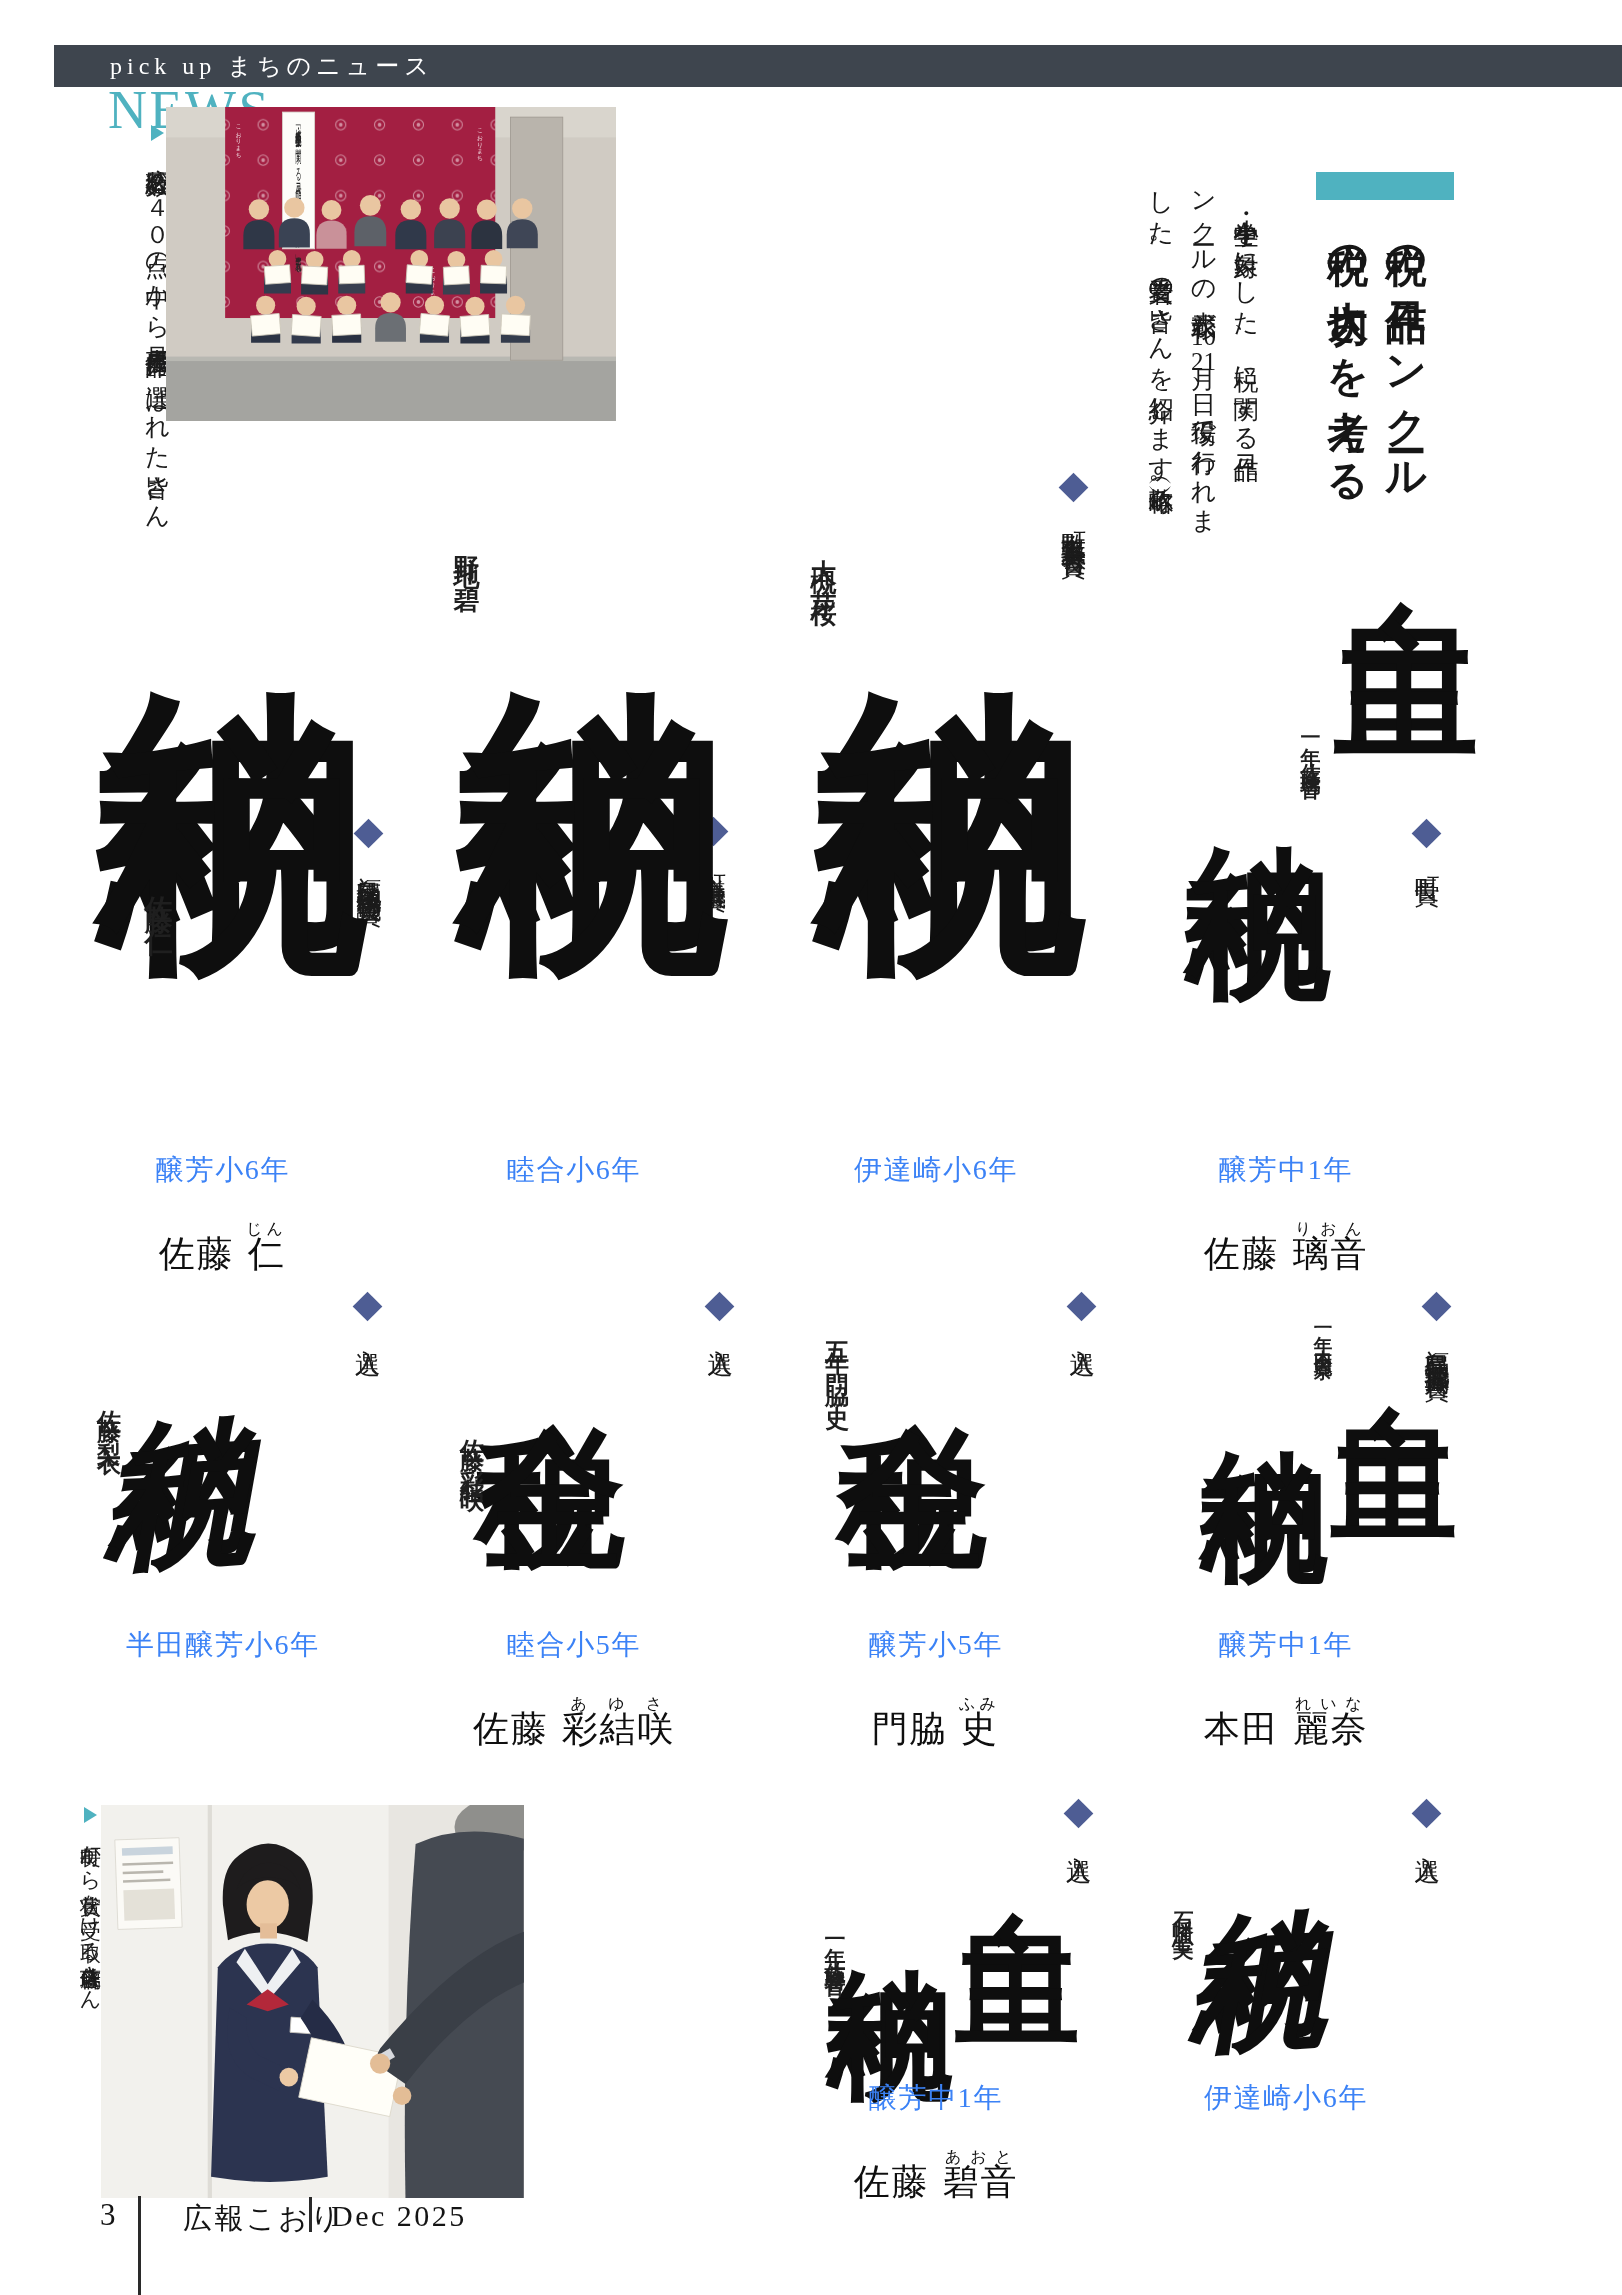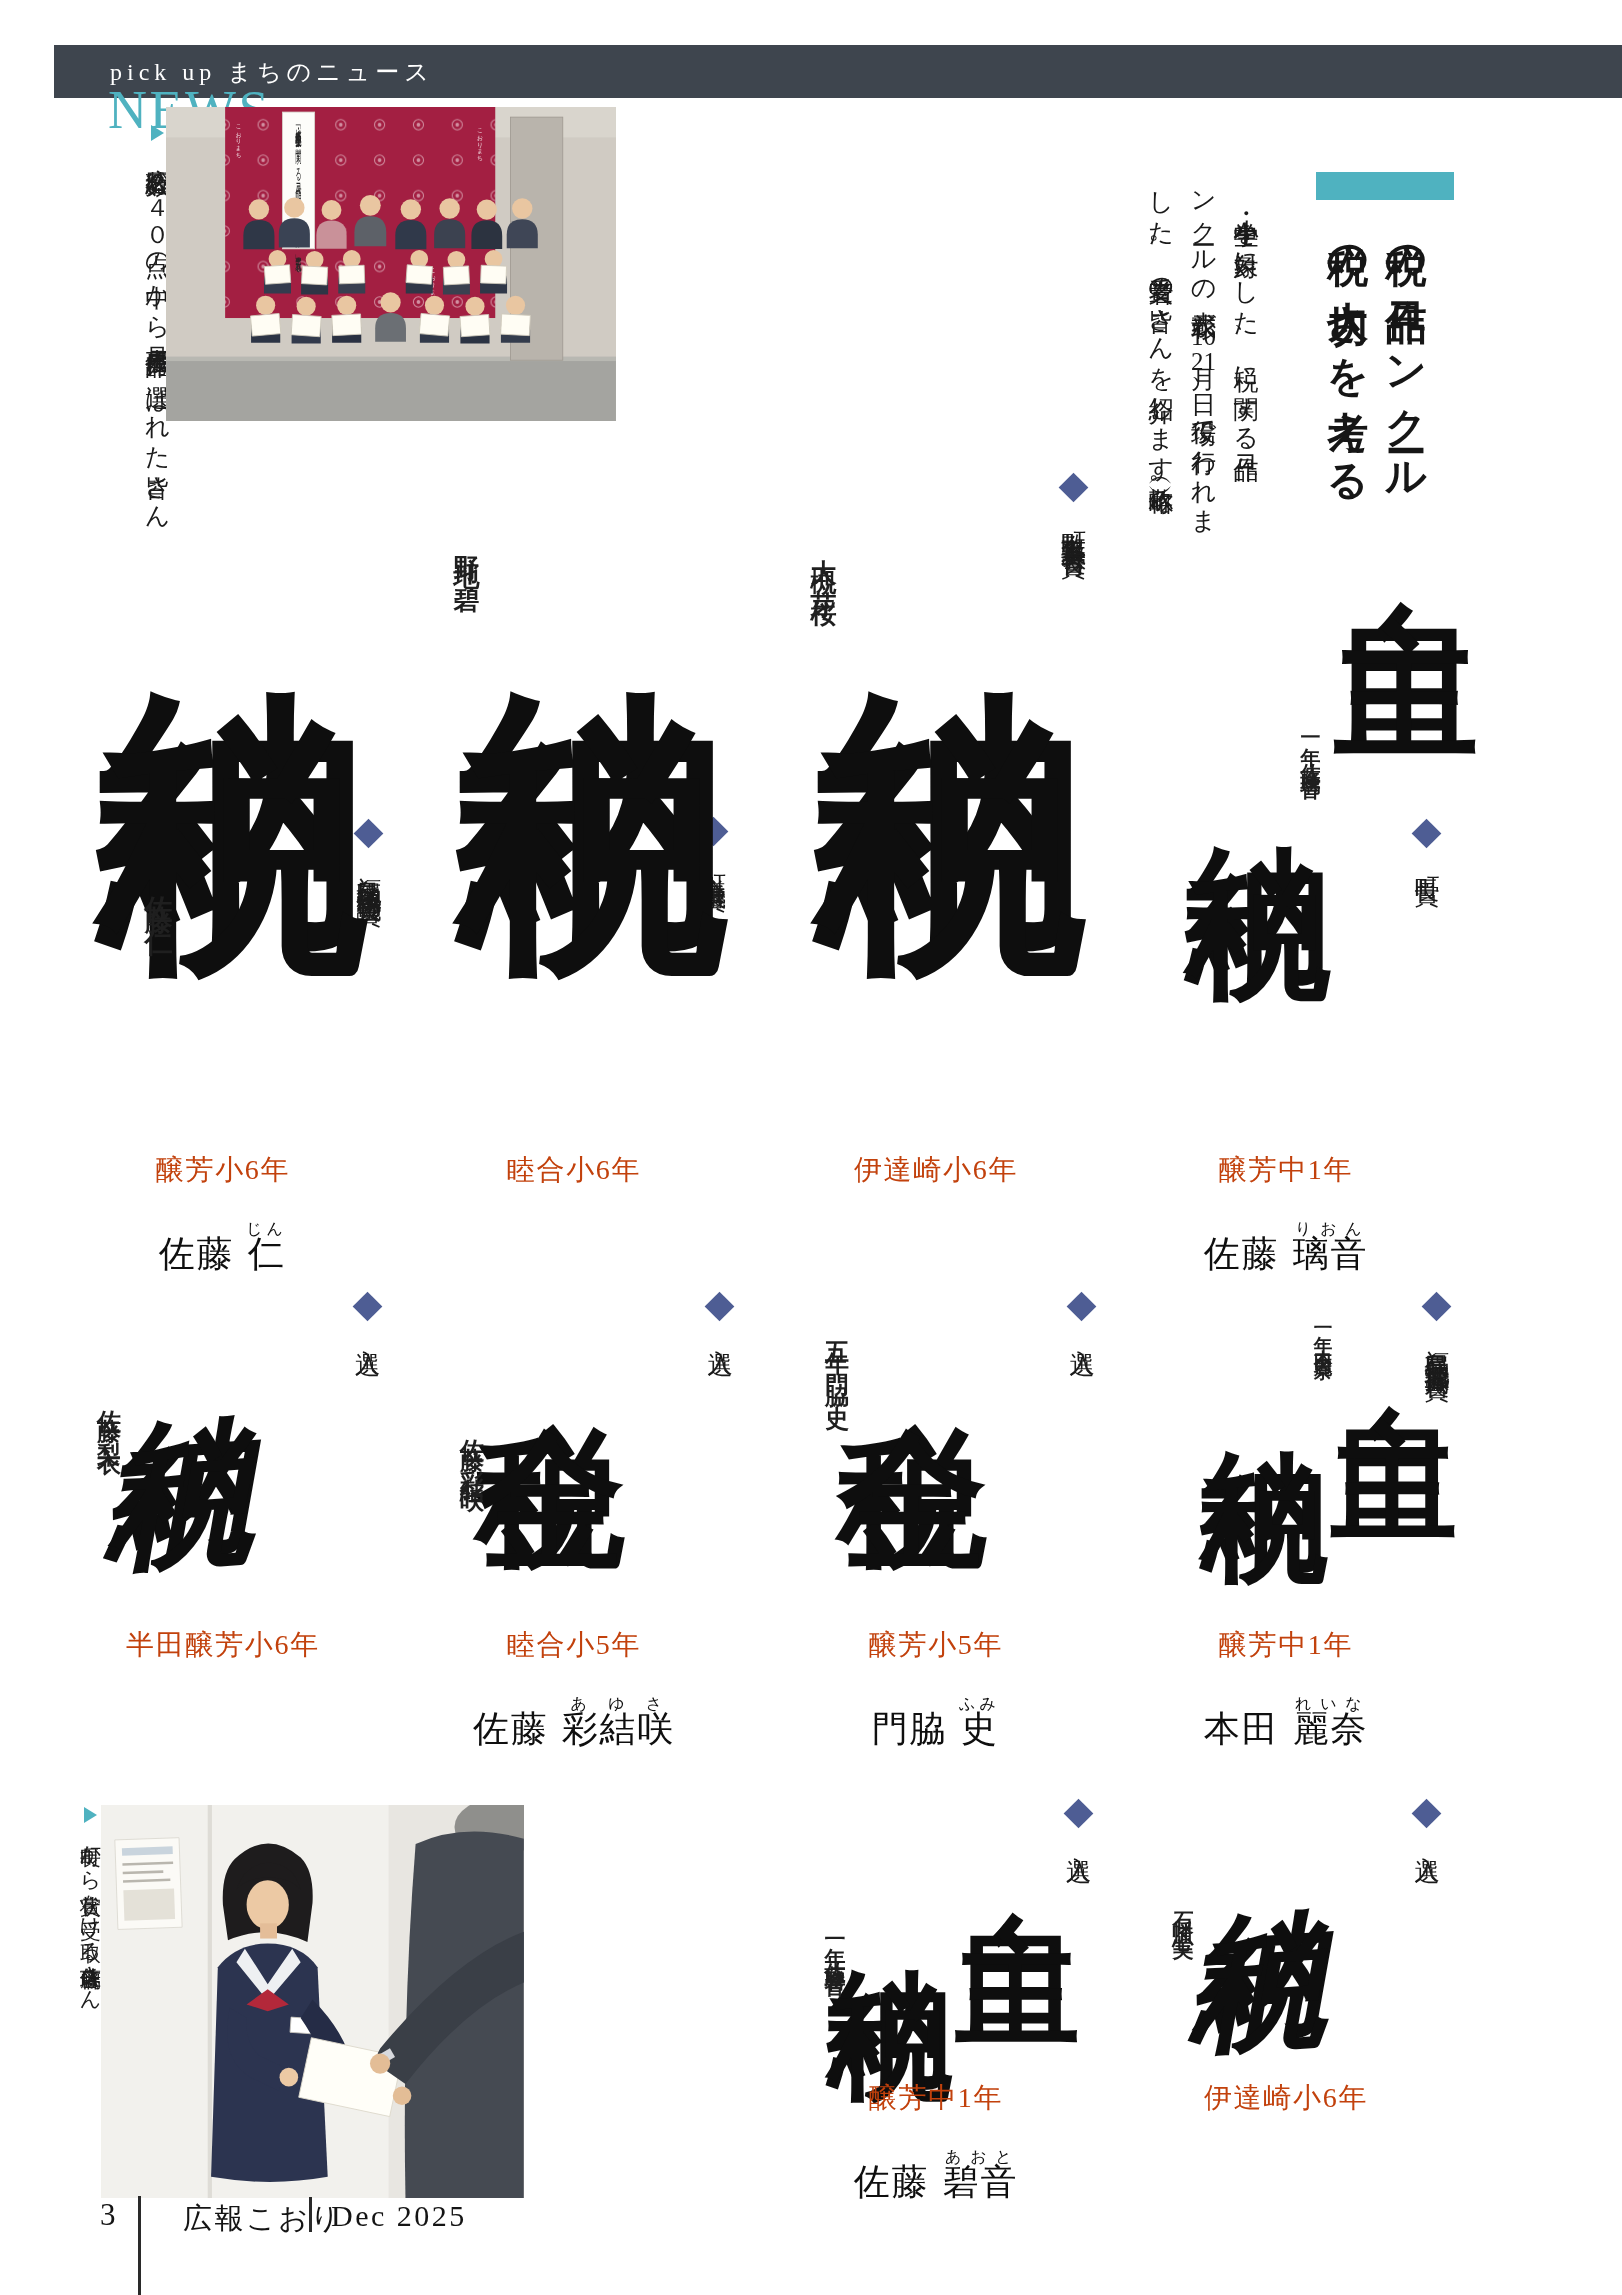--- a/index.html
+++ b/index.html
@@ -1,21 +1,21 @@
 <!DOCTYPE html>
 <html lang="ja" style="font-size:13.5px"><head>
 <meta charset="utf-8">
 <style>
   html,body{margin:0;padding:0;background:#e8e8e8;}
   .page{
     position:relative;width:1623px;height:2295px;background:#ffffff;
     overflow:hidden;font-family:"Liberation Serif","DejaVu Serif",serif;color:#141414;
   }
   
-  .topbar{position:absolute;left:54px;right:0;top:45px;height:53px;background:#3E454E;
+  .topbar{position:absolute;left:54px;right:0;top:45px;height:42px;background:#3E454E;
     display:flex;align-items:center;}
   .topbar .t{color:#fff;font-size:24px;letter-spacing:5px;padding-left:56px;}
   .newsrow{position:absolute;left:108px;top:83px;display:flex;align-items:flex-end;}
   .news{color:#4FB2C0;font-size:54px;line-height:1;letter-spacing:2.5px;}
   .newstri{display:inline-block;width:27px;height:30px;background:#4FB2C0;margin-left:17px;
     clip-path:polygon(100% 0,100% 100%,0 100%);}
   
   .vert{writing-mode:vertical-rl;text-orientation:mixed;}
   .tcy{text-combine-upright:all;}
   
@@ -43,21 +43,21 @@
     color:#1b1b1b;line-height:1.2;text-align:left;}
   .dia{display:inline-block;width:21px;height:21px;background:#4E5D94;
     transform:rotate(45deg);margin:2.5px 0 13.5px 0;}
   .calli{position:absolute;writing-mode:vertical-rl;font-weight:bold;color:#0e0e0e;
     line-height:1.02;font-family:"DejaVu Serif","Liberation Serif",serif;}
   .cursive{font-style:italic;transform:rotate(-4deg);}
   .sig{position:absolute;writing-mode:vertical-rl;color:#1f1f1f;letter-spacing:8.5px;
     font-weight:600;}
   .caption{position:absolute;left:0;right:0;text-align:center;}
   .r1 .caption{top:678px}.r2 .caption{top:333px}.r3 .caption{top:279px}
-  .school{font-size:28px;letter-spacing:1.7px;color:#c2410c;}
+  .school{font-size:28px;letter-spacing:1.7px;color:#3b82f6;}
   .nm{font-size:36px;letter-spacing:1.7px;margin-top:6.8px;color:#0f0f0f;}
   .nm ruby{margin-left:13.5px;}
   .nm rt{font-size:16px;letter-spacing:4.2px;font-weight:normal;margin-top:24px;}
   
   .footer-num{position:absolute;left:100px;top:2197px;font-size:31px;}
   .fline1{position:absolute;left:138px;top:2196px;width:2.5px;height:100px;background:#2a2a2a;}
   .footer-pub{position:absolute;left:183px;top:2199px;font-size:29px;letter-spacing:2.5px;}
   .fline2{position:absolute;left:309px;top:2197px;width:2.5px;height:35px;background:#2a2a2a;}
   .footer-date{position:absolute;left:331px;top:2199px;font-size:30px;letter-spacing:2.5px;}
 </style>

